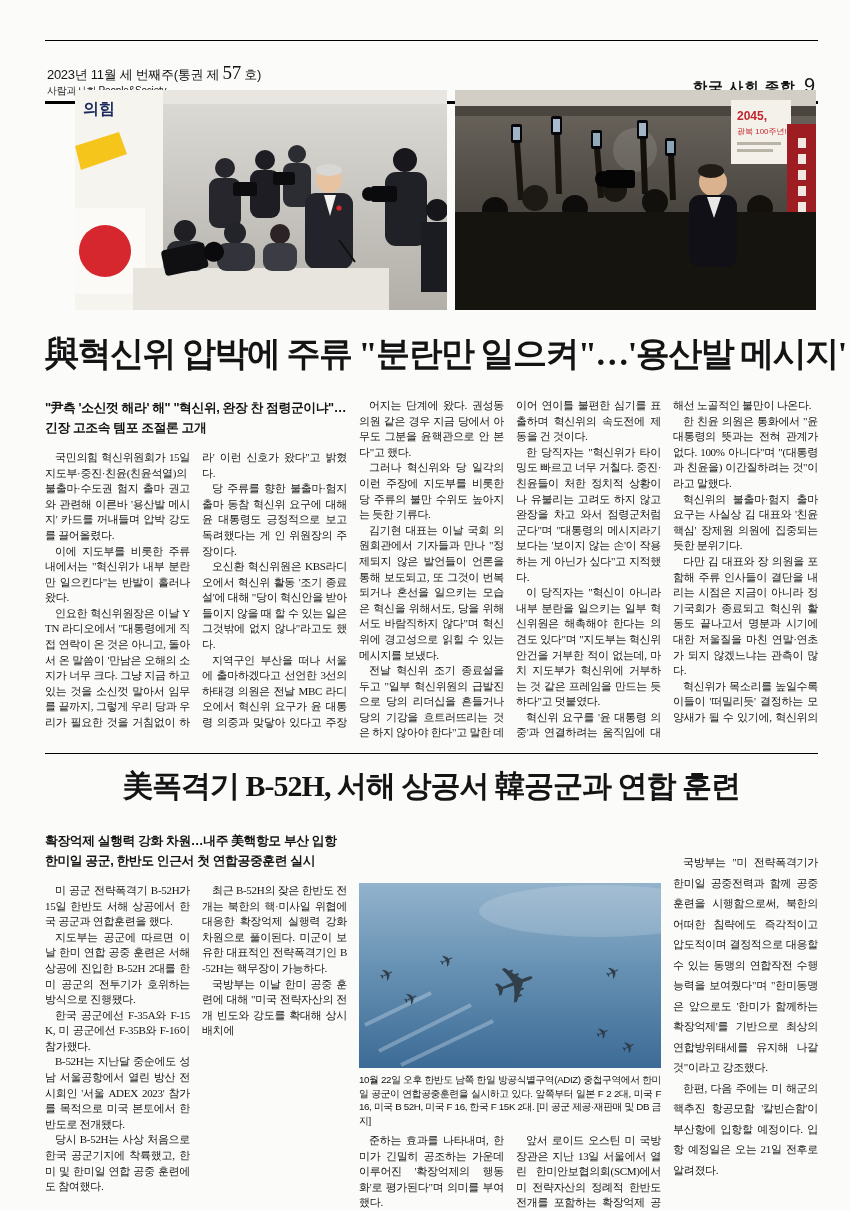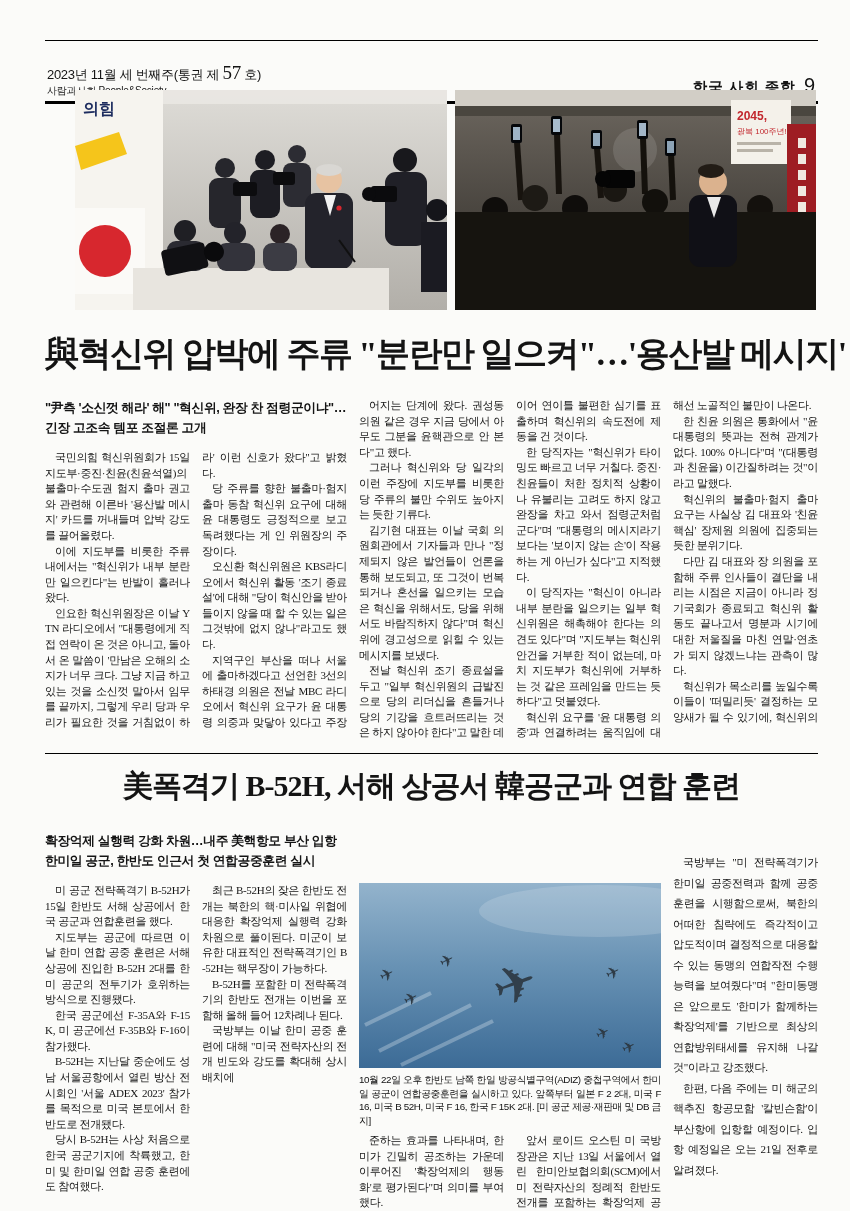--- a/index.html
+++ b/index.html
@@ -263,21 +263,20 @@
         <div>확장억제 실행력 강화 차원…내주 美핵항모 부산 입항</div>
         <div>한미일 공군, 한반도 인근서 첫 연합공중훈련 실시</div>
       </div>
       <div class="cols body-text">
           <p>미 공군 전략폭격기 B-52H가 15일 한반도 서해 상공에서 한국 공군과 연합훈련을 했다.</p>
           <p>지도부는 공군에 따르면 이날 한미 연합 공중 훈련은 서해 상공에 진입한 B-52H 2대를 한미 공군의 전투기가 호위하는 방식으로 진행됐다.</p>
           <p>한국 공군에선 F-35A와 F-15K, 미 공군에선 F-35B와 F-16이 참가했다.</p>
           <p>B-52H는 지난달 중순에도 성남 서울공항에서 열린 방산 전시회인 '서울 ADEX 2023' 참가를 목적으로 미국 본토에서 한반도로 전개됐다.</p>
           <p>당시 B-52H는 사상 처음으로 한국 공군기지에 착륙했고, 한미 및 한미일 연합 공중 훈련에도 참여했다.</p>
           <p>최근 B-52H의 잦은 한반도 전개는 북한의 핵·미사일 위협에 대응한 확장억제 실행력 강화 차원으로 풀이된다. 미군이 보유한 대표적인 전략폭격기인 B-52H는 핵무장이 가능하다.</p>
-          <p>B-52H를 포함한 미 전략폭격기의 한반도 전개는 이번을 포함해 올해 들어 12차례나 된다.</p>
           <p>국방부는 이날 한미 공중 훈련에 대해 "미국 전략자산의 전개 빈도와 강도를 확대해 상시 배치에</p>
         </div>
     </div>
 
     <div class="a2-mid">
       <div class="photo-air">
         <svg width="302" height="185" viewBox="0 0 302 185">
           <defs>
             <linearGradient id="sea" x1="0" y1="0" x2="0" y2="1">
               <stop offset="0" stop-color="#93b3cc"></stop>

